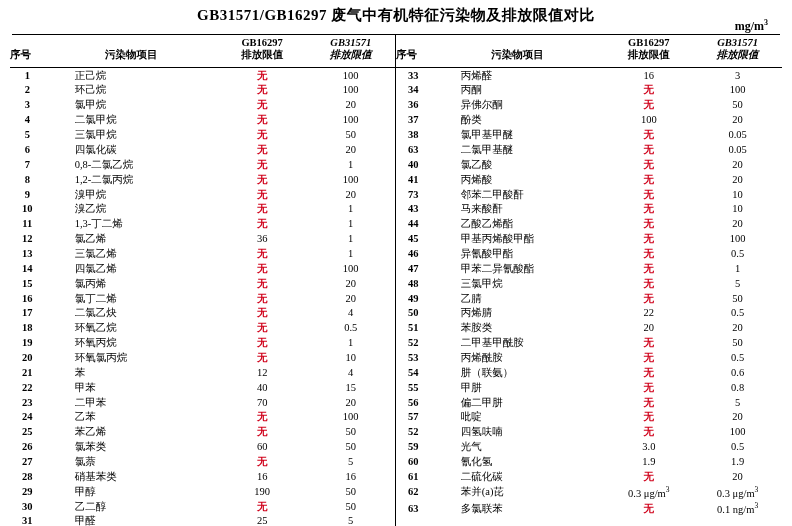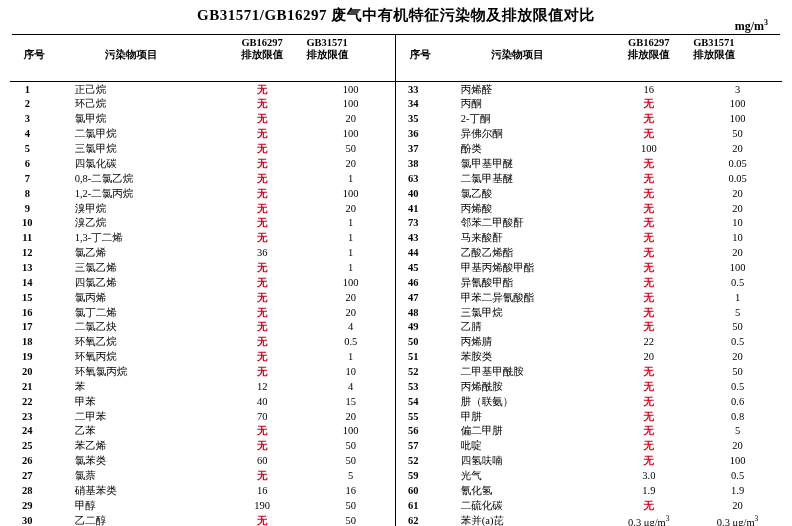--- a/index.html
+++ b/index.html
@@ -61,29 +61,29 @@
     border-right: 1px solid #000;
   }
   table {
     width: 100%;
     border-collapse: collapse;
     font-size: 10.5px;
   }
   thead th {
     font-weight: bold;
     font-size: 10.5px;
-    padding: 2px 0 20px 0;
+    padding: 2px 0 6px 0;
     border-bottom: 1px solid #000;
     vertical-align: bottom;
     line-height: 1.15;
   }
-  th.c-no    { width: 9%;  text-align: right; }
+  th.c-no    { width: 9%;  text-align: left; }
   th.c-name  { width: 45%; text-align: center; }
   th.c-v1    { width: 23%; text-align: center; }
-  th.c-v2    { width: 23%; text-align: left; }
+  th.c-v2    { width: 23%; text-align: center; font-style: italic; }
   tbody td {
     padding: 0.5px 0 0.5px 0;
     line-height: 1.32;
     font-size: 10.5px;
     vertical-align: middle;
   }
   td.c-no   { text-align: center; font-weight: bold; }
   td.c-name { text-align: left; padding-left: 30px; }
   td.c-v1, td.c-v2 { text-align: center; }
   .none {
@@ -345,26 +345,20 @@
               <td class="c-v1">16</td>
               <td class="c-v2">3</td>
             </tr>
             <tr>
               <td class="c-no">34</td>
               <td class="c-name">丙酮</td>
               <td class="c-v1"><span class="none">无</span></td>
               <td class="c-v2">100</td>
             </tr>
             <tr>
-              <td class="c-no">35</td>
-              <td class="c-name">2-丁酮</td>
-              <td class="c-v1"><span class="none">无</span></td>
-              <td class="c-v2">100</td>
-            </tr>
-            <tr>
               <td class="c-no">36</td>
               <td class="c-name">异佛尔酮</td>
               <td class="c-v1"><span class="none">无</span></td>
               <td class="c-v2">50</td>
             </tr>
             <tr>
               <td class="c-no">37</td>
               <td class="c-name">酚类</td>
               <td class="c-v1">100</td>
               <td class="c-v2">20</td>

